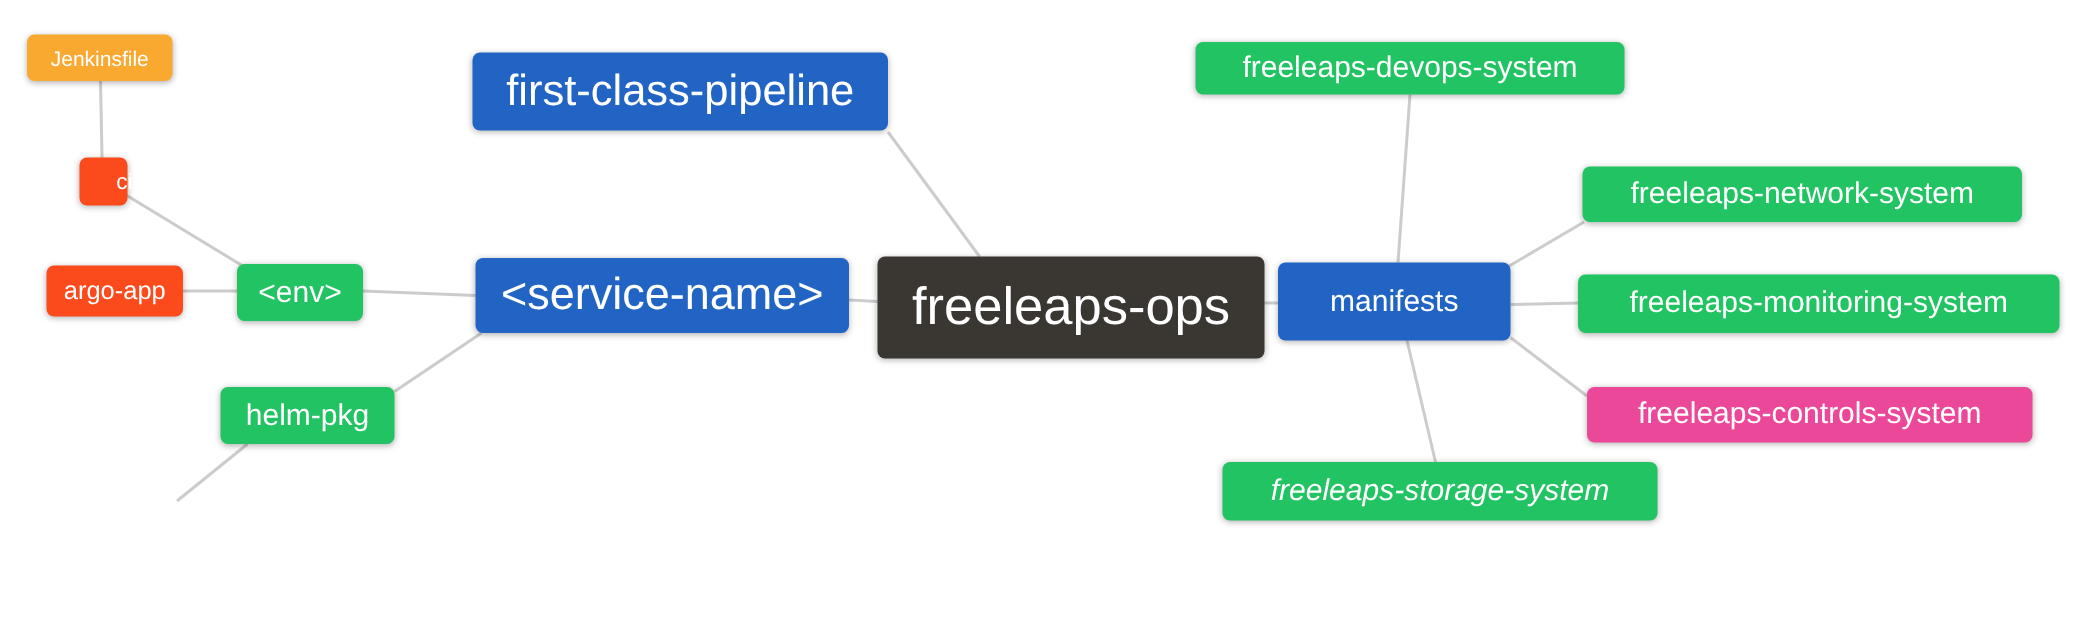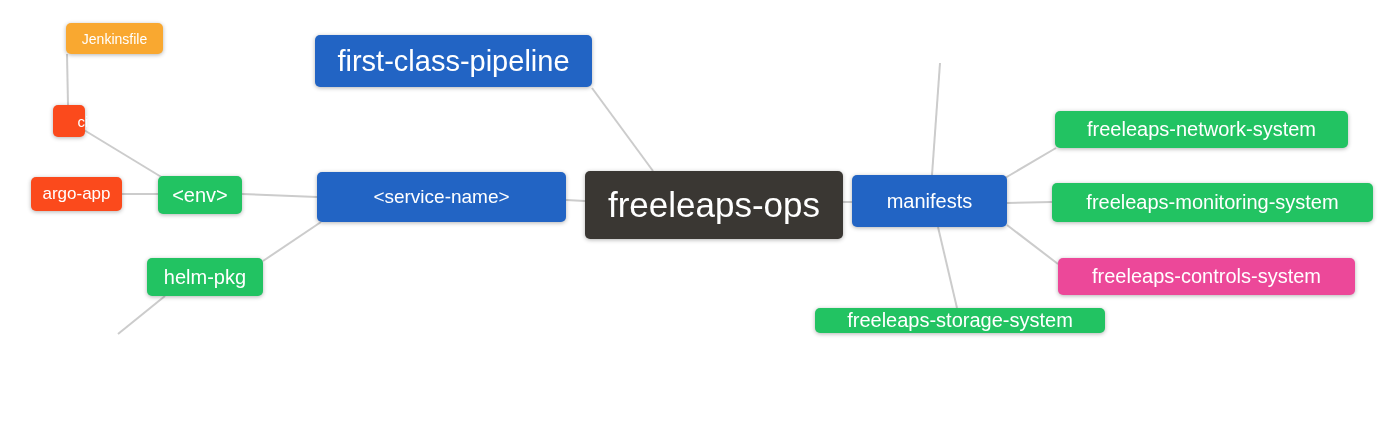--- a/index.html
+++ b/index.html
@@ -32,39 +32,39 @@
     box-shadow: 0 1px 4px rgba(0,0,0,0.30);
     white-space: nowrap;
     box-sizing: border-box;
     cursor: pointer;
     user-select: none;
   }
   
   .c-blue   { background: #2264C4; }
   .c-green  { background: #22C362; }
   .c-red    { background: #FB4A1C; }
-  .c-orange { background: #F9A830; margin-left: 48px; }
+  .c-orange { background: #F9A830; }
   .c-dark   { background: #3A3733; }
 
   
   .n-jenkinsfile      { left: 18px;   top: 23px;  width: 97px;  height: 31px; font-size: 14px; }
   .n-ci               { left: 53px;   top: 105px; width: 32px;  height: 32px; font-size: 15px; padding-left: 28px; }
   .n-argo-app         { left: 31px;   top: 177px; width: 91px;  height: 34px; font-size: 17px; }
   .n-env              { left: 158px;  top: 176px; width: 84px;  height: 38px; font-size: 20px; }
   .n-helm-pkg         { left: 147px;  top: 258px; width: 116px; height: 38px; font-size: 20px; }
   .n-values-env-yaml  { left: 8px;    top: 333px; width: 168px; height: 33px; font-size: 17px; }
   .n-first-class-pipeline { left: 315px; top: 35px;  width: 277px; height: 52px; font-size: 29px; }
-  .n-service-name     { left: 317px;  top: 172px; width: 249px; height: 50px; font-size: 19px; }
+  .n-service-name     { left: 317px;  top: 172px; width: 249px; height: 50px; font-size: 30px; }
   .n-freeleaps-ops    { left: 585px;  top: 171px; width: 258px; height: 68px; font-size: 35px; }
   .n-manifests        { left: 852px;  top: 175px; width: 155px; height: 52px; font-size: 20px; }
   .n-devops-system    { left: 797px;  top: 28px;  width: 286px; height: 35px; font-size: 20px; }
   .n-network-system   { left: 1055px; top: 111px; width: 293px; height: 37px; font-size: 20px; }
   .n-monitoring-system{ left: 1052px; top: 183px; width: 321px; height: 39px; font-size: 20px; }
   .n-controls-system  { left: 1058px; top: 258px; width: 297px; height: 37px; font-size: 20px; }
-  .n-storage-system   { left: 815px;  top: 308px; width: 290px; height: 25px; font-size: 20px; }
+  .n-storage-system   { left: 815px;  top: 308px; width: 290px; height: 39px; font-size: 20px; font-style: italic; }
 </style>
 </head>
 <body>
 
 <div class="canvas">
 
   <svg class="edges" width="1390" height="421" style="stroke: rgb(204, 204, 204);">
     <line x1="67" y1="54" x2="68" y2="105"></line>
     <line x1="84" y1="130" x2="163" y2="178"></line>
     <line x1="122" y1="194" x2="158" y2="194"></line>
@@ -83,18 +83,19 @@
 
   <div class="node c-orange n-jenkinsfile" style="background: rgb(249, 168, 48);">Jenkinsfile</div>
   <div class="node c-red    n-ci" style="background: rgb(251, 74, 28);">ci</div>
   <div class="node c-red    n-argo-app" style="background: rgb(251, 74, 28);">argo-app</div>
   <div class="node c-green  n-env" style="background: rgb(34, 195, 98);">&lt;env&gt;</div>
   <div class="node c-green  n-helm-pkg" style="background: rgb(34, 195, 98);">helm-pkg</div>
   <div class="node c-blue   n-first-class-pipeline" style="background: rgb(34, 100, 196);">first-class-pipeline</div>
   <div class="node c-blue   n-service-name" style="background: rgb(34, 100, 196);">&lt;service-name&gt;</div>
   <div class="node c-dark   n-freeleaps-ops" style="background: rgb(58, 55, 51);">freeleaps-ops</div>
   <div class="node c-blue   n-manifests" style="background: rgb(34, 100, 196);">manifests</div>
+  <div class="node c-green  n-devops-system" style="background: rgb(34, 195, 98);">freeleaps-devops-system</div>
   <div class="node c-green  n-network-system" style="background: rgb(34, 195, 98);">freeleaps-network-system</div>
   <div class="node c-green  n-monitoring-system" style="background: rgb(34, 195, 98);">freeleaps-monitoring-system</div>
   <div class="node c-green  n-controls-system" style="background: #ec4899;">freeleaps-controls-system</div>
   <div class="node c-green  n-storage-system" style="background: rgb(34, 195, 98);">freeleaps-storage-system</div>
 
 </div>
 
 </body></html>

